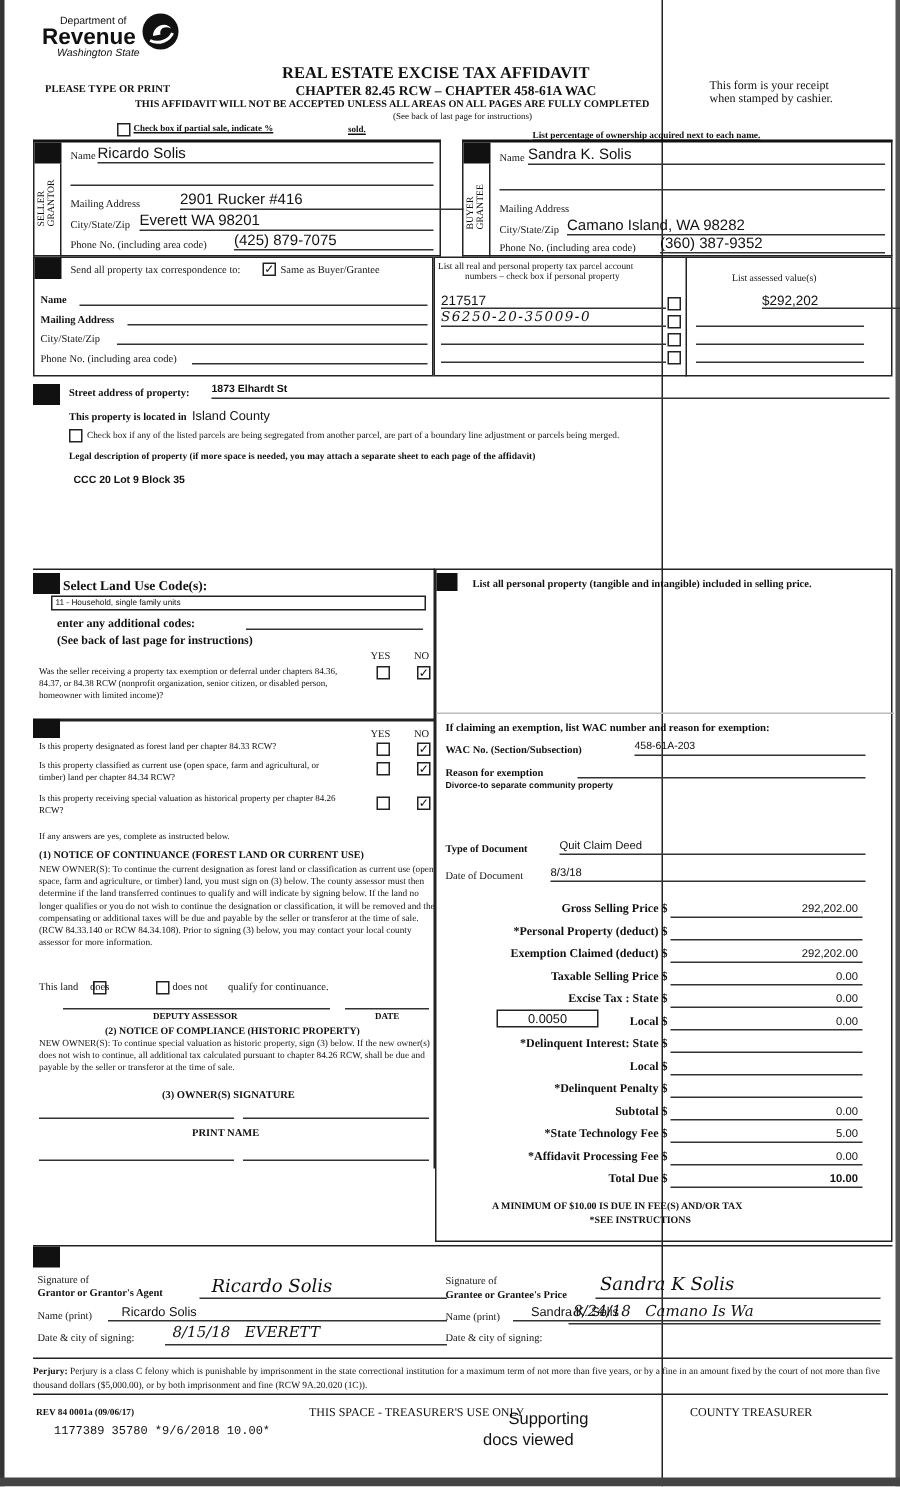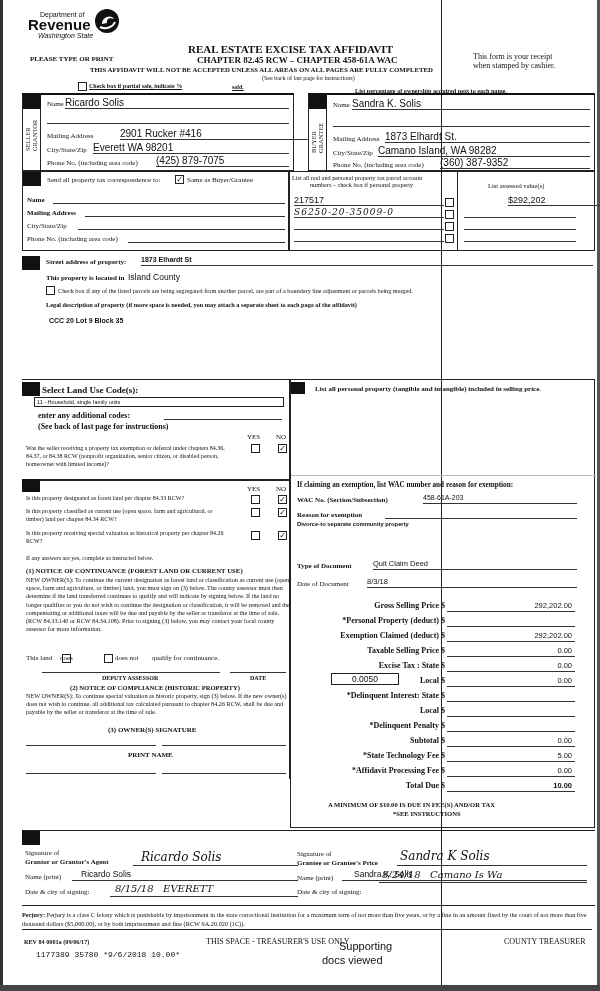--- a/index.html
+++ b/index.html
@@ -73,21 +73,20 @@
   <div class="abs" style="left:0;top:14px;width:18px;height:62px;border-right:1px solid #222;">
     <div class="abs" style="left:1px;top:44px;transform:rotate(-90deg);transform-origin:left top;font-size:6.5px;line-height:7px;white-space:nowrap;">
       <span>BUYER</span><br>
       <span>GRANTEE</span>
     </div>
   </div>
   <div class="abs t7" style="left:24px;top:6px;">Name</div>
   <div class="abs fill line" style="left:43px;top:3px;width:238px;height:12px;">Sandra K. Solis</div>
   <div class="abs line" style="left:24px;top:20px;width:257px;height:12px;"></div>
   <div class="abs t7" style="left:24px;top:40px;">Mailing Address</div>
-  <div class="abs fill line" style="left:76px;top:36px;width:205px;height:12px;">1873 Elhardt St.</div>
   <div class="abs t7" style="left:24px;top:54px;">City/State/Zip</div>
   <div class="abs fill line" style="left:69px;top:50px;width:212px;height:12px;">Camano Island, WA  98282</div>
   <div class="abs t7" style="left:24px;top:66px;">Phone No. (including area code)</div>
   <div class="abs fill line" style="left:131px;top:62px;width:150px;height:12px;">(360) 387-9352</div>
 </div>
 
 <div class="abs" style="left:22px;top:171px;width:267px;height:80px;border:1px solid #222;">
   <div class="abs blk" style="left:0;top:0;width:18px;height:14px;"></div>
   <div class="abs t7" style="left:24px;top:4px;">Send all property tax correspondence to:</div>
   <span class="cb" style="left:152px;top:3px;">✓</span>
@@ -281,17 +280,17 @@
   <div class="abs t7" style="left:275px;top:57px;">Date &amp; city of signing:</div>
   <div class="abs hand line" style="left:357px;top:38px;width:208px;height:14px;font-size:10px;padding-left:3px;white-space:pre;">8/24/18   Camano Is Wa</div>
 </div>
 
 <div class="abs" style="left:22px;top:910px;width:570px;font-size:6.3px;line-height:9px;border-bottom:1px solid #222;padding-bottom:1px;">
   <span class="b">Perjury:</span>
   <span>Perjury is a class C felony which is punishable by imprisonment in the state correctional institution for a maximum term of not more than five years, or by a fine in an amount fixed by the court of not more than five thousand dollars ($5,000.00), or by both imprisonment and fine (RCW 9A.20.020 (1C)).</span>
 </div>
 <div class="abs b" style="left:24px;top:938px;font-size:6.2px;">REV 84 0001a (09/06/17)</div>
 <div class="abs" style="left:206px;top:937px;font-size:8px;">THIS SPACE - TREASURER'S USE ONLY</div>
-<div class="abs" style="left:460px;top:937px;font-size:8px;margin-left:44px;">COUNTY TREASURER</div>
+<div class="abs" style="left:460px;top:937px;font-size:8px;">COUNTY TREASURER</div>
 <div class="abs mono" style="left:36px;top:950px;font-size:8px;">1177389 35780 *9/6/2018 10.00*</div>
 <div class="abs sans" style="left:339px;top:940px;font-size:11px;">Supporting</div>
 <div class="abs sans" style="left:322px;top:954px;font-size:11px;">docs viewed</div>
 <div class="abs" style="left:0;top:985px;width:600px;height:6px;background:#444;"></div>
 
 </body></html>

